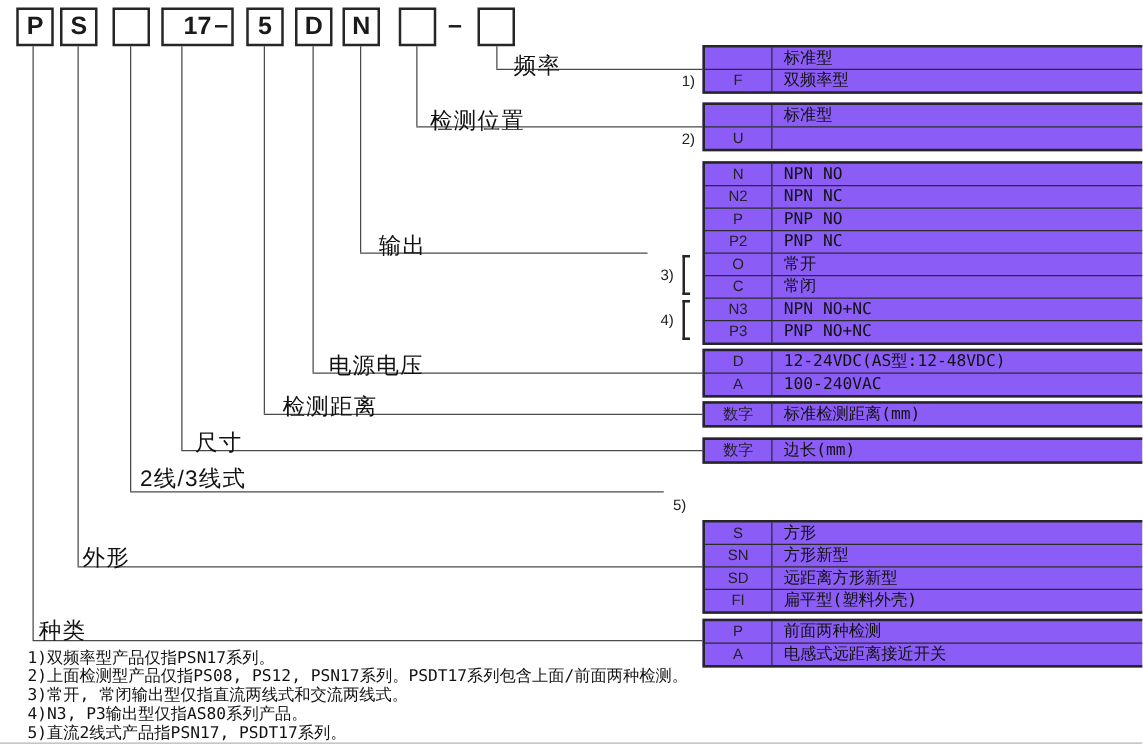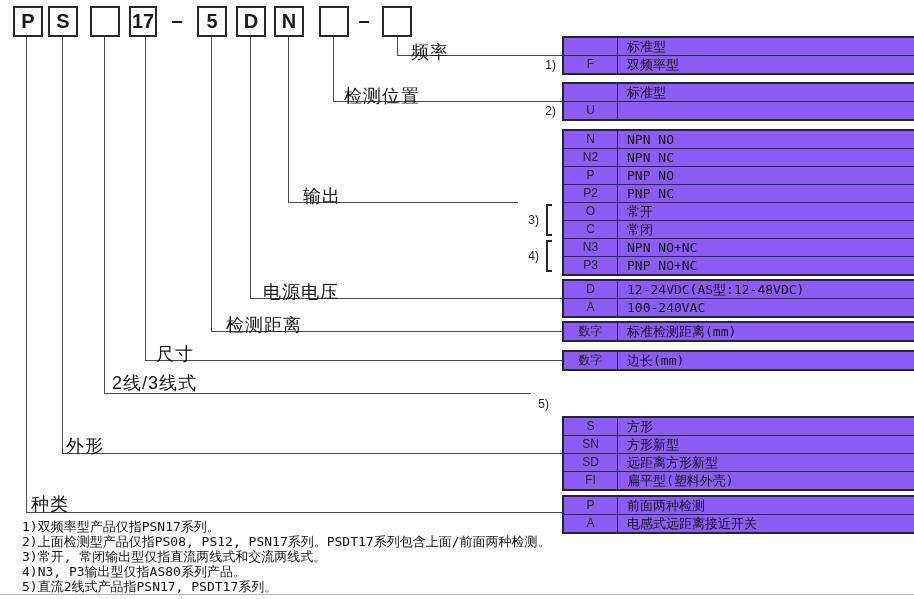--- a/index.html
+++ b/index.html
@@ -54,21 +54,21 @@
   .bottom-rule{position:absolute;left:0;top:594px;width:914px;height:1px;background:#b5b5b5;}
 </style>
 </head>
 <body>
 
 <div id="stage">
 
   <div class="box" style="left:13px">P</div>
   <div class="box" style="left:48px">S</div>
   <div class="box" style="left:90px"></div>
-  <div class="box" style="left:129px;width:28px">17</div>
+  <div class="box" style="left:129px;width:58px">17</div>
   <div class="dash" style="left:169px">–</div>
   <div class="box" style="left:197px">5</div>
   <div class="box" style="left:236px">D</div>
   <div class="box" style="left:274px">N</div>
   <div class="box" style="left:319px"></div>
   <div class="dash" style="left:356px">–</div>
   <div class="box" style="left:382px"></div>
 
   <div class="v" style="left:26px; top:37px;height:475px"></div>
   <div class="v" style="left:62px; top:37px;height:416px"></div>

